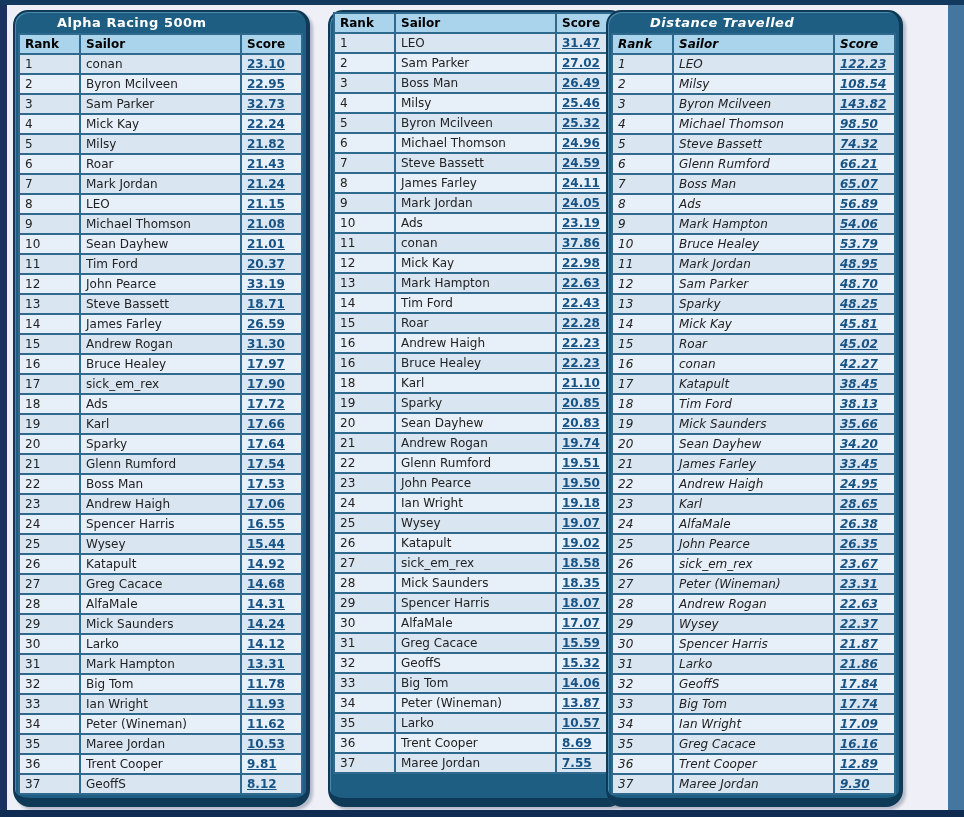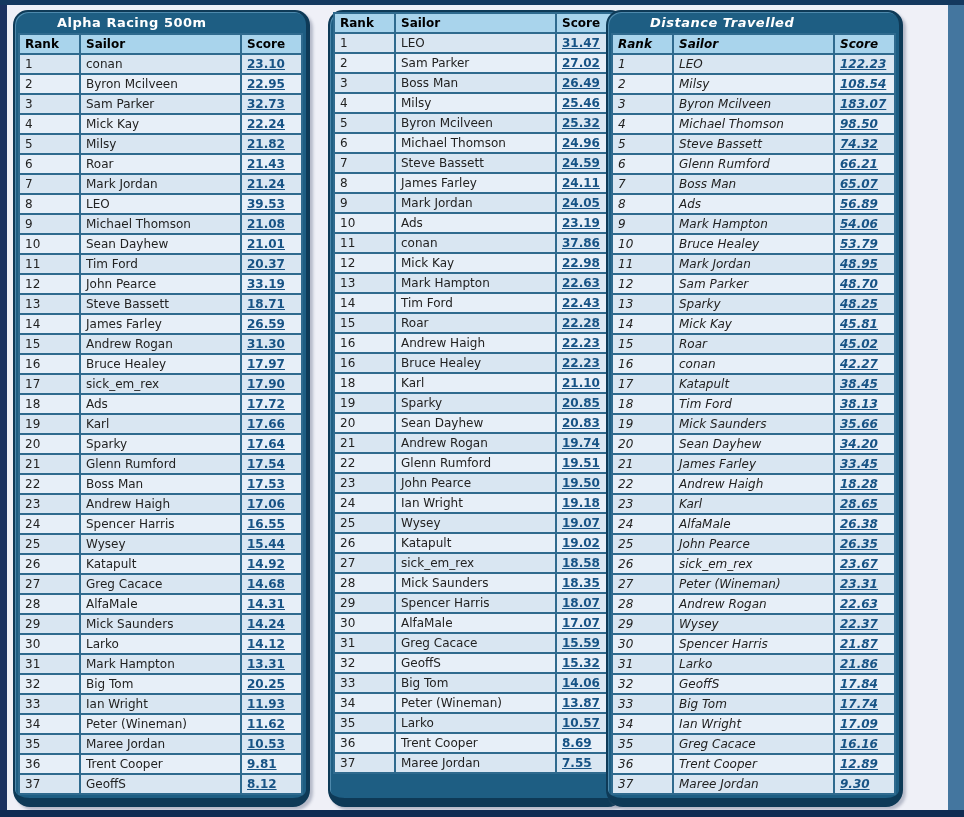--- a/index.html
+++ b/index.html
@@ -122,21 +122,21 @@
           <td><a class="score">21.43</a></td>
         </tr>
         <tr class="odd">
           <td>7</td>
           <td>Mark Jordan</td>
           <td><a class="score">21.24</a></td>
         </tr>
         <tr class="even">
           <td>8</td>
           <td>LEO</td>
-          <td><a class="score">39.53</a></td>
+          <td><a class="score">21.15</a></td>
         </tr>
         <tr class="odd">
           <td>9</td>
           <td>Michael Thomson</td>
           <td><a class="score">21.08</a></td>
         </tr>
         <tr class="even">
           <td>10</td>
           <td>Sean Dayhew</td>
           <td><a class="score">21.01</a></td>
@@ -242,21 +242,21 @@
           <td><a class="score">14.12</a></td>
         </tr>
         <tr class="odd">
           <td>31</td>
           <td>Mark Hampton</td>
           <td><a class="score">13.31</a></td>
         </tr>
         <tr class="even">
           <td>32</td>
           <td>Big Tom</td>
-          <td><a class="score">20.25</a></td>
+          <td><a class="score">11.78</a></td>
         </tr>
         <tr class="odd">
           <td>33</td>
           <td>Ian Wright</td>
           <td><a class="score">11.93</a></td>
         </tr>
         <tr class="even">
           <td>34</td>
           <td>Peter (Wineman)</td>
           <td><a class="score">11.62</a></td>
@@ -506,21 +506,21 @@
           <td><a class="score">122.23</a></td>
         </tr>
         <tr class="even">
           <td>2</td>
           <td>Milsy</td>
           <td><a class="score">108.54</a></td>
         </tr>
         <tr class="odd">
           <td>3</td>
           <td>Byron Mcilveen</td>
-          <td><a class="score">183.07</a></td>
+          <td><a class="score">143.82</a></td>
         </tr>
         <tr class="even">
           <td>4</td>
           <td>Michael Thomson</td>
           <td><a class="score">98.50</a></td>
         </tr>
         <tr class="odd">
           <td>5</td>
           <td>Steve Bassett</td>
           <td><a class="score">74.32</a></td>
@@ -601,21 +601,21 @@
           <td><a class="score">34.20</a></td>
         </tr>
         <tr class="odd">
           <td>21</td>
           <td>James Farley</td>
           <td><a class="score">33.45</a></td>
         </tr>
         <tr class="even">
           <td>22</td>
           <td>Andrew Haigh</td>
-          <td><a class="score">18.28</a></td>
+          <td><a class="score">24.95</a></td>
         </tr>
         <tr class="odd">
           <td>23</td>
           <td>Karl</td>
           <td><a class="score">28.65</a></td>
         </tr>
         <tr class="even">
           <td>24</td>
           <td>AlfaMale</td>
           <td><a class="score">26.38</a></td>

